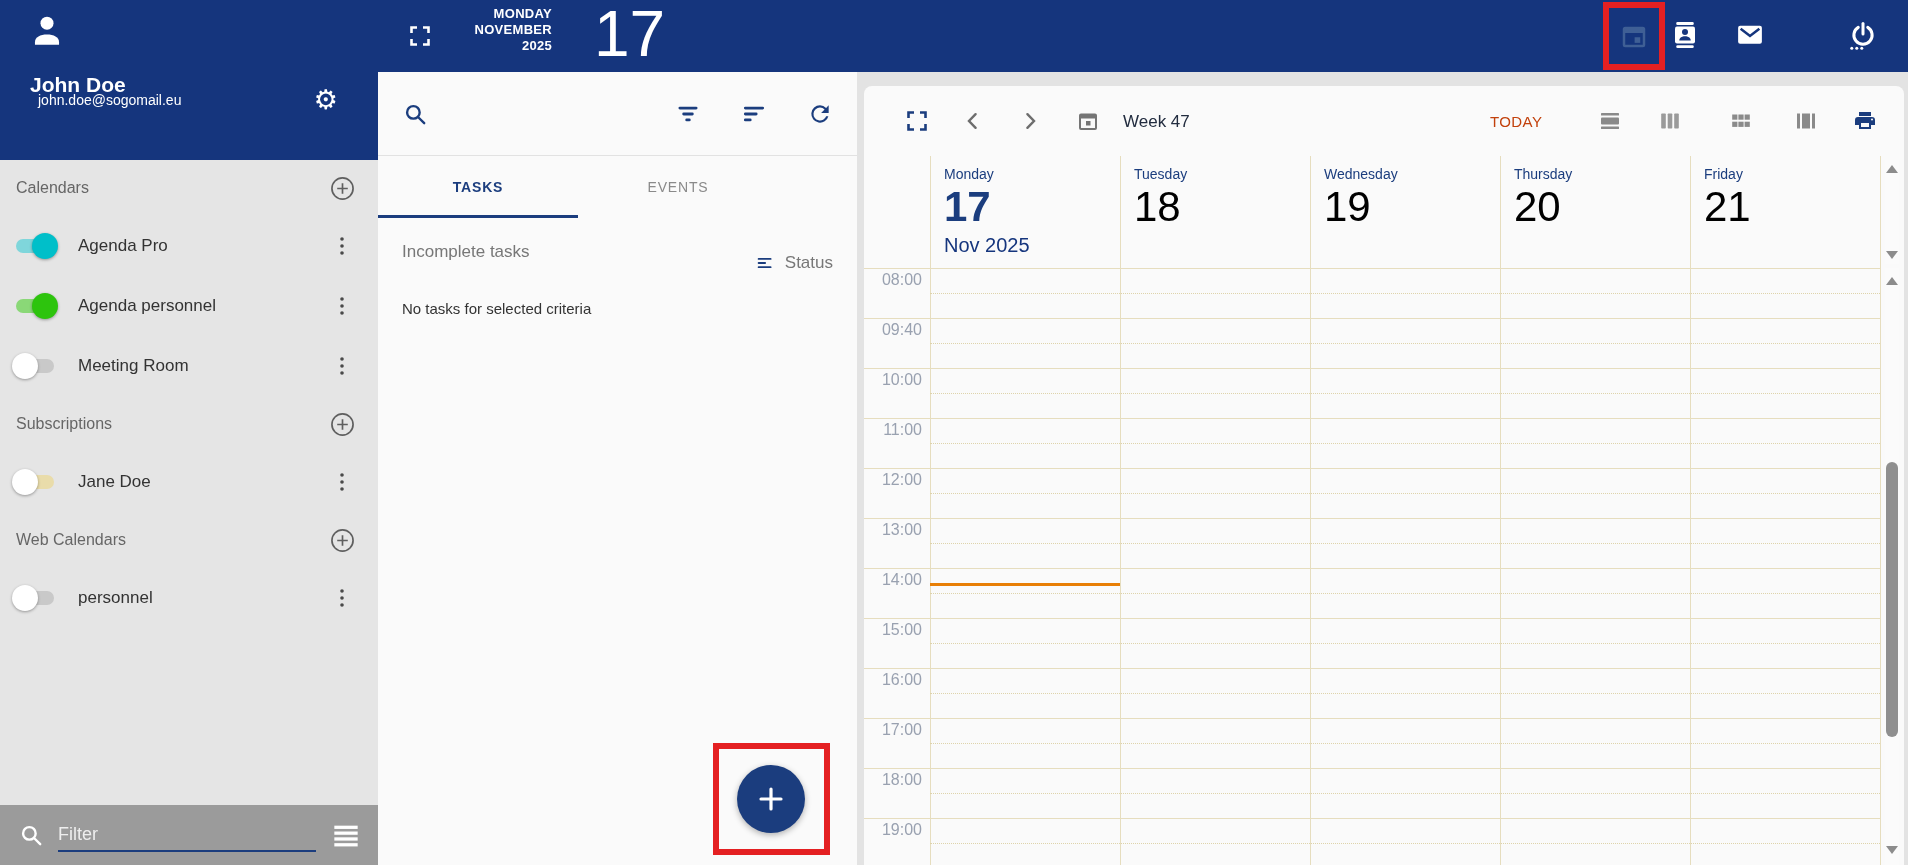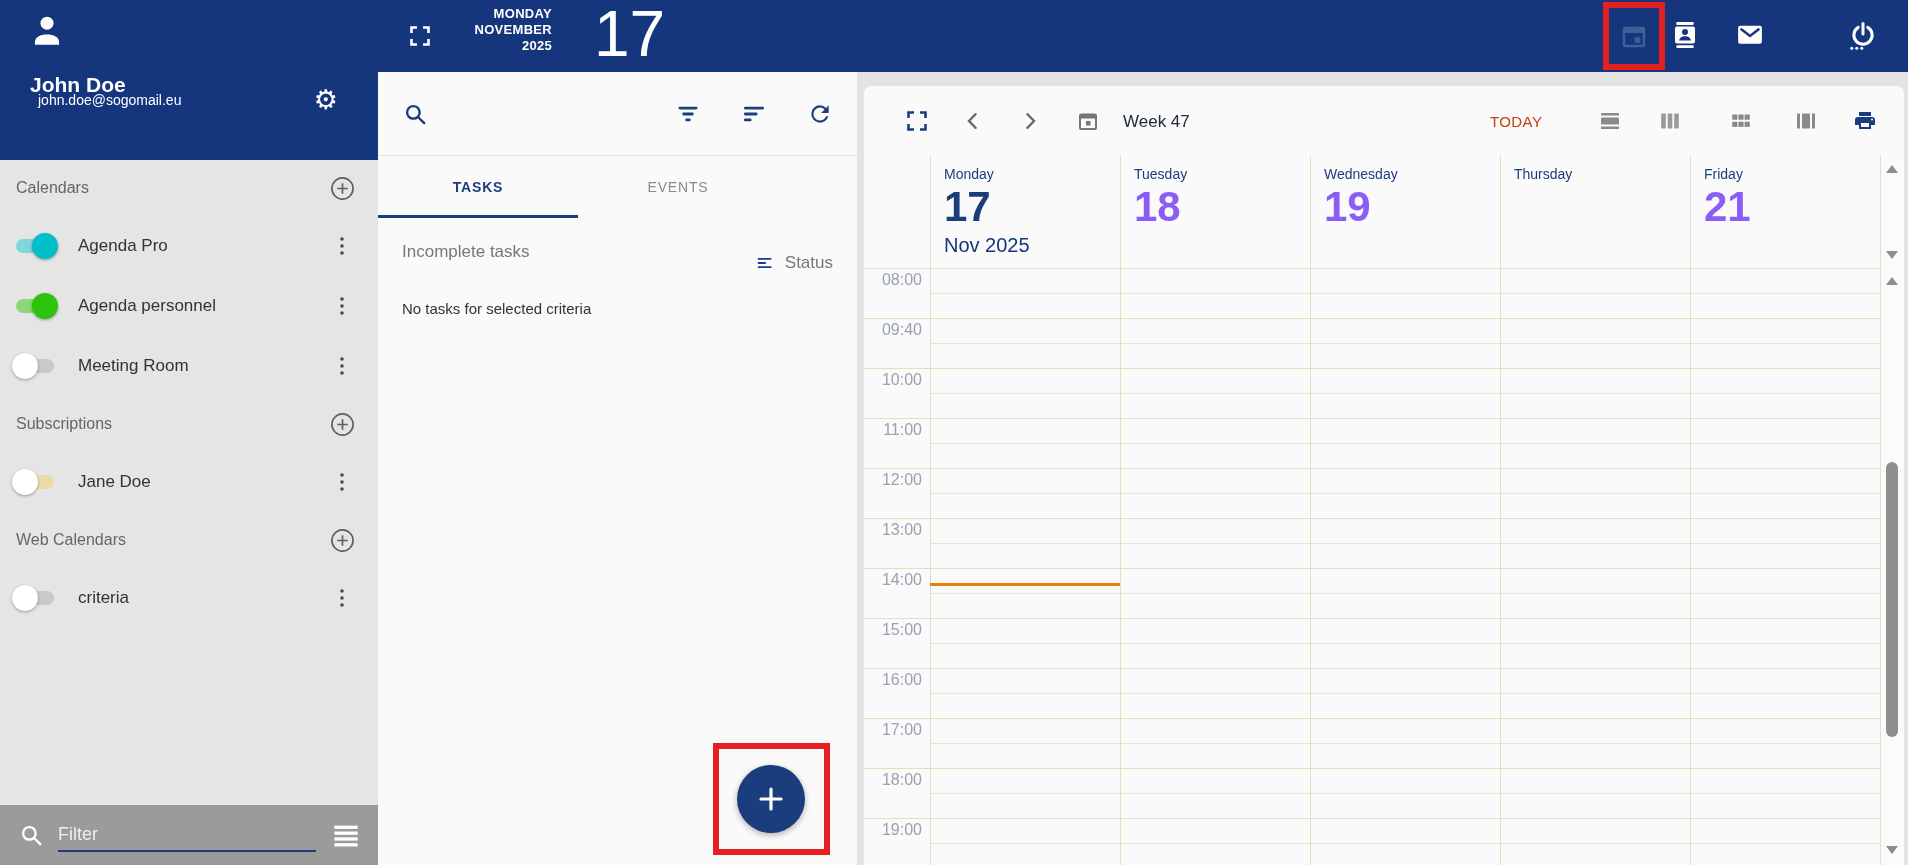--- a/index.html
+++ b/index.html
@@ -90,21 +90,21 @@
   .cp-today { position:absolute; left:626px; top:27px; font-size:15px; letter-spacing:.4px; color:#c2410c; cursor:pointer; }
   .cp-vday { left:734px; color:#8a8a8a; }
   .cp-vweek { left:794px; color:#9a9a9a; }
   .cp-vmonth { left:865px; color:#8a8a8a; }
   .cp-vmulti { left:930px; color:#8a8a8a; }
   .cp-print { left:989px; color:var(--accent); }
 
   .cp-header { position:absolute; left:0; right:0; top:70px; height:112px; }
   .day-col { position:absolute; top:0; width:190px; height:112px; padding:10px 0 0 14px; }
   .day-name { font-size:14px; color:var(--accent); }
-  .day-num { font-size:42px; line-height:46px; font-weight:700; color:#8b5cf6; margin-top:2px; }
+  .day-num { font-size:42px; line-height:46px; font-weight:400; color:#000000; margin-top:2px; }
   .day-col.active .day-num { font-weight:600; color:var(--accent); }
   .day-sub { font-size:20px; color:var(--primary); margin-top:4px; }
 
   .vline { position:absolute; top:70px; bottom:0; width:1px; background:var(--grid-line); }
 
   .cp-grid { position:absolute; left:0; right:0; top:182px; bottom:0; overflow:hidden; }
   .hour-row { position:relative; height:50px; margin-right:24px; border-top:1px solid var(--grid-line); }
   .hour-label { position:absolute; left:0; top:2px; width:58px; text-align:right; font-size:16px; color:#99a1b0; }
   .half-line { position:absolute; left:66px; right:0; top:24px; border-top:1px dotted #ded3ab; }
   .now-line { position:absolute; left:66px; top:315px; width:190px; height:3px; background:var(--current-time); z-index:3; }
@@ -223,21 +223,21 @@
             <path d="M12 7.3v9.4M7.3 12h9.4" stroke="#5f5f5f" stroke-width="1.5"></path>
           </svg>
       </span>
     </div>
 
     <div class="cal-row">
       <span class="toggle off">
           <span class="track" style="background: rgb(201, 201, 201);"></span>
           <span class="knob" style="background: rgb(255, 255, 255);"></span>
         </span>
-      <span class="row-label">criteria</span>
+      <span class="row-label">personnel</span>
       <span class="kebab">
         <svg viewBox="0 0 24 24" width="24" height="24" fill="#4a4a4a">
             <circle cx="12" cy="5" r="1.8"></circle>
             <circle cx="12" cy="12" r="1.8"></circle>
             <circle cx="12" cy="19" r="1.8"></circle>
           </svg>
       </span>
     </div>
   </div>
 
@@ -434,20 +434,21 @@
     <div class="day-col" style="left:256px">
       <div class="day-name">Tuesday</div>
       <div class="day-num">18</div>
     </div>
     <div class="day-col" style="left:446px">
       <div class="day-name">Wednesday</div>
       <div class="day-num">19</div>
     </div>
     <div class="day-col" style="left:636px">
       <div class="day-name">Thursday</div>
+      <div class="day-num">20</div>
     </div>
     <div class="day-col" style="left:826px">
       <div class="day-name">Friday</div>
       <div class="day-num">21</div>
     </div>
   </div>
 
   <div class="vline" style="left:66px"></div>
   <div class="vline" style="left:256px"></div>
   <div class="vline" style="left:446px"></div>

